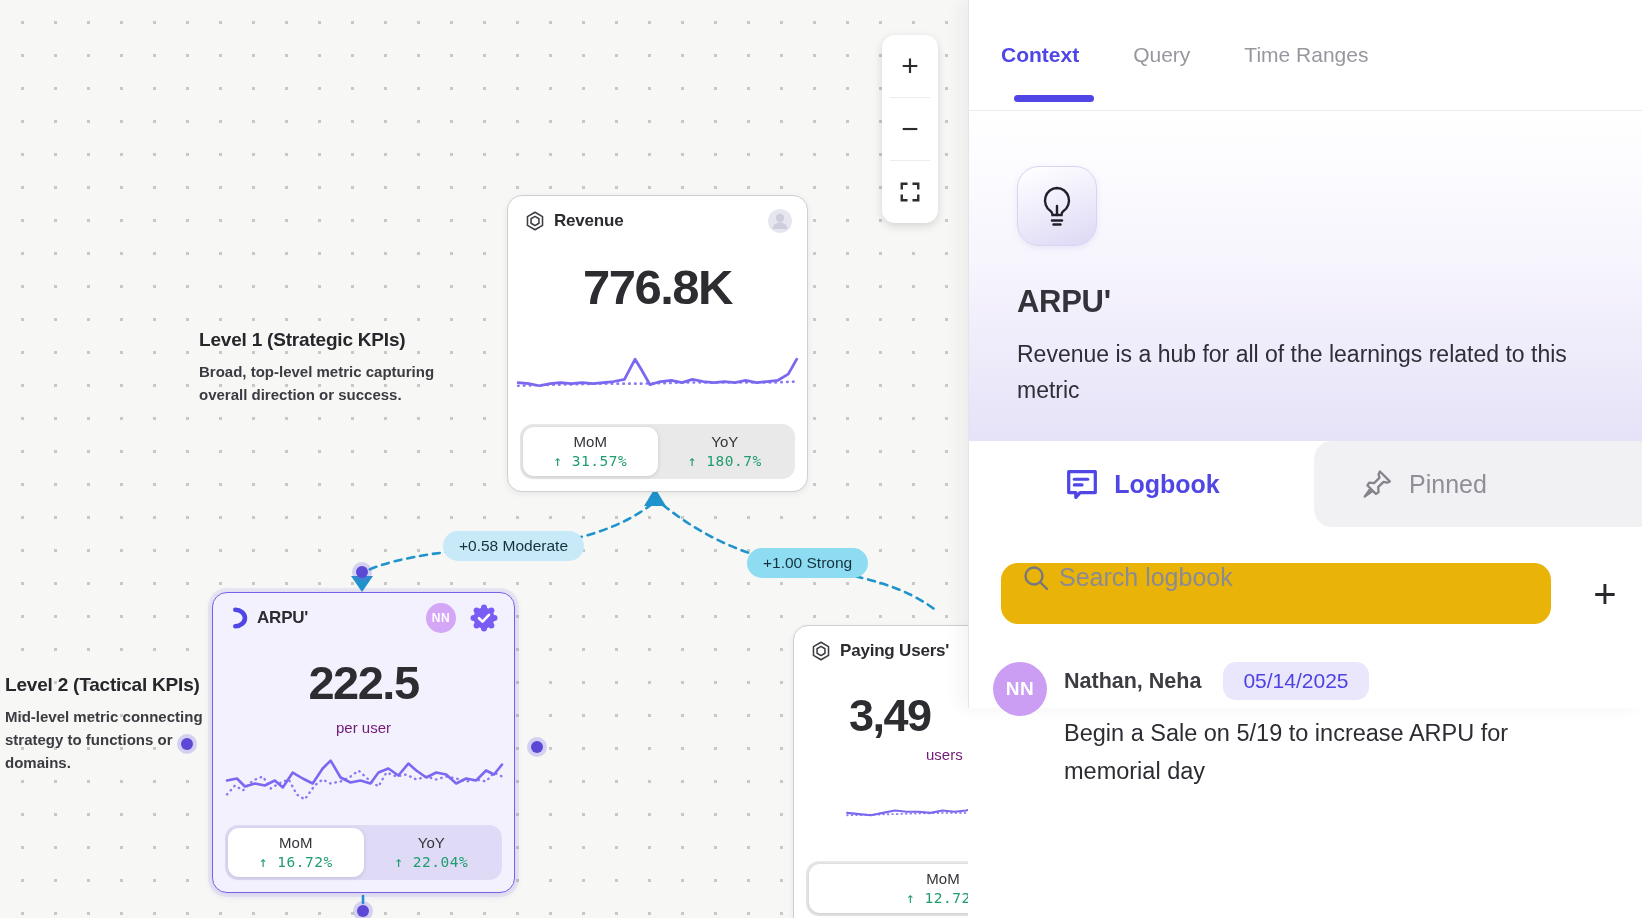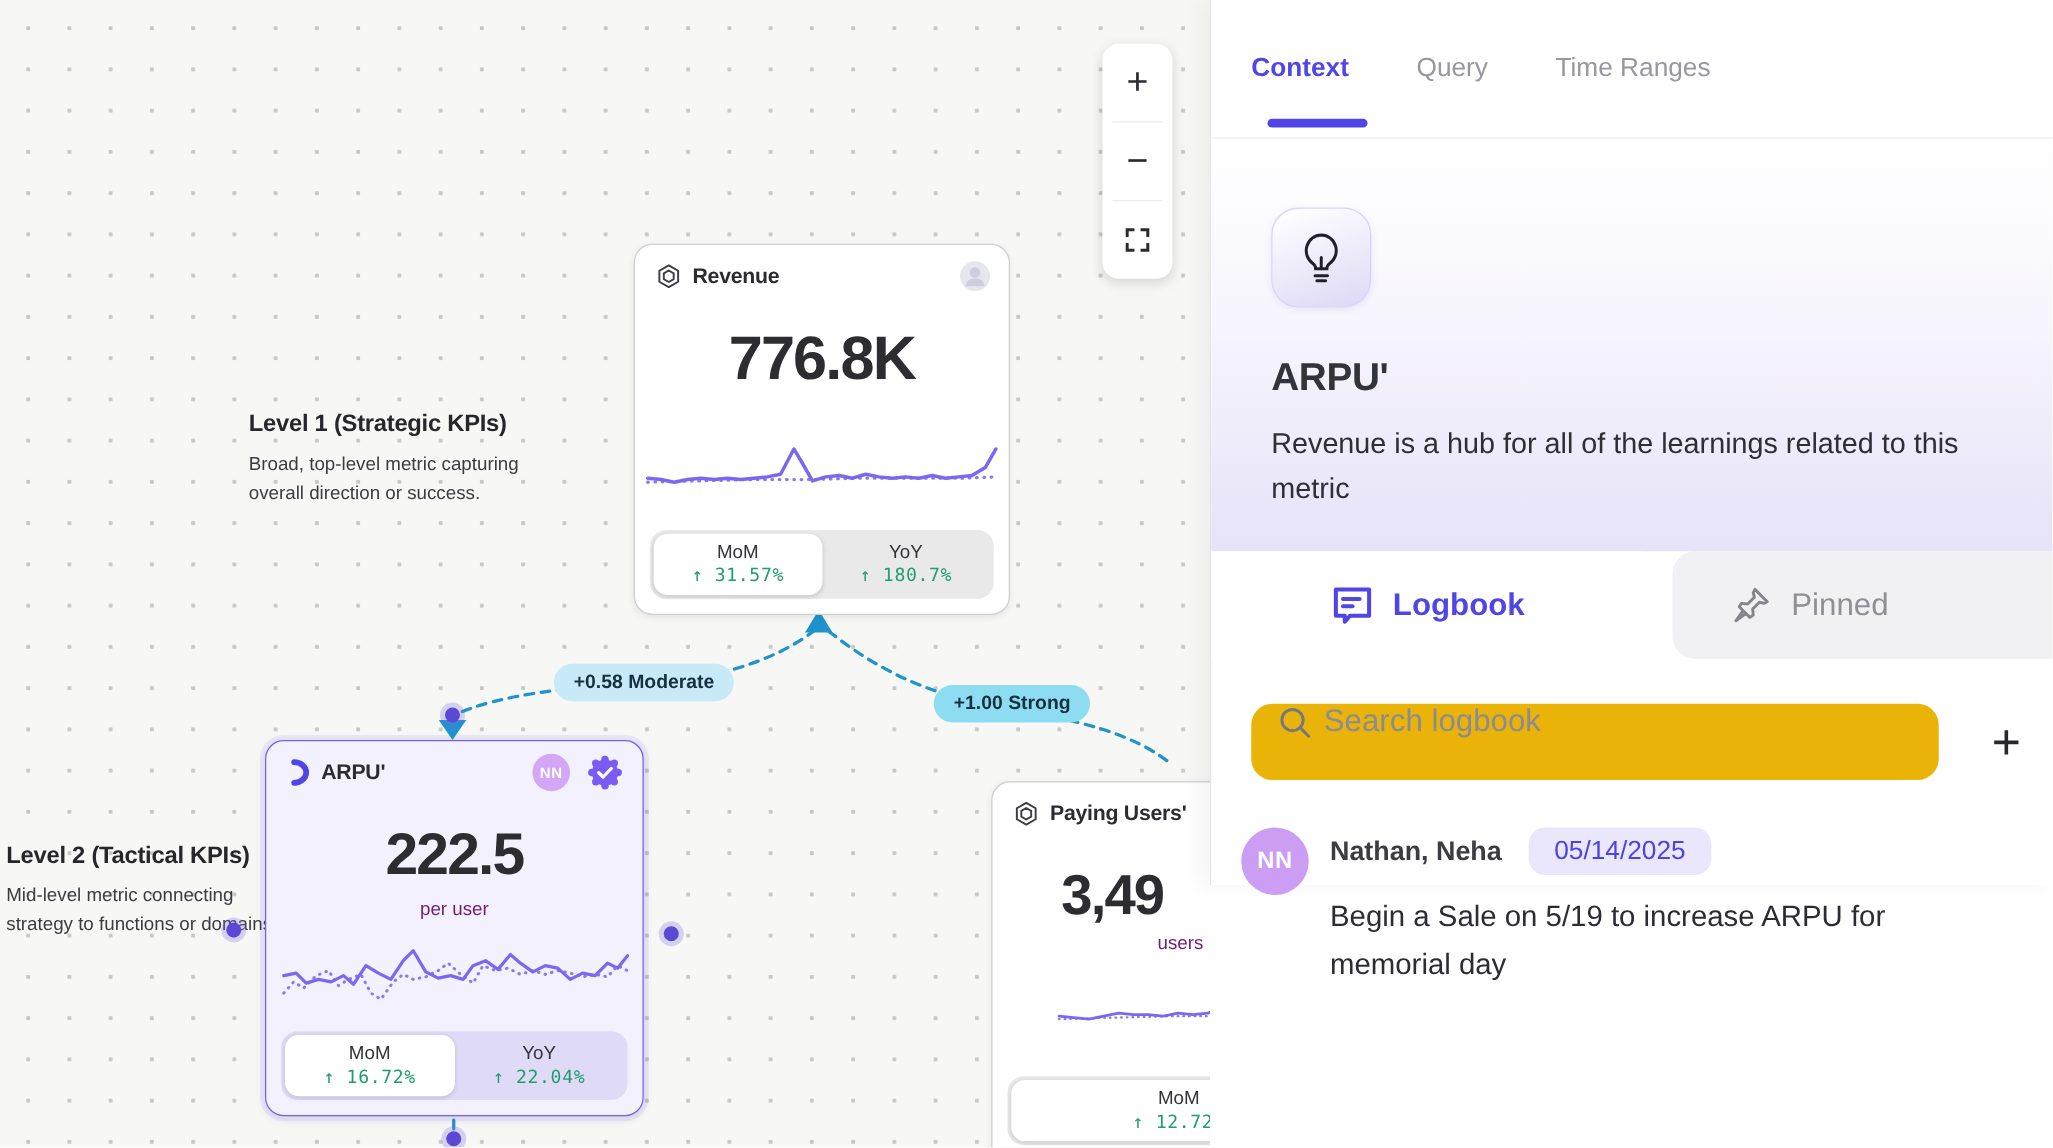--- a/index.html
+++ b/index.html
@@ -9,24 +9,24 @@
 
   
   .canvas { position:absolute; left:0; top:0; width:968px; height:918px; overflow:hidden;
             background:#f7f7f5;
             background-image:radial-gradient(circle, #c8c8c6 1.6px, transparent 1.9px);
             background-size:33px 33px; background-position:6px 6px; }
   .edges-svg { position:absolute; left:0; top:0; width:968px; height:918px; z-index:1; }
 
   .level-label { position:absolute; z-index:2; }
   .level-title { font-size:19px; font-weight:700; color:#26262b; letter-spacing:-.2px; }
-  .level-desc  { margin-top:9px; font-size:15px; color:#3b3b41; line-height:23px; }
+  .level-desc  { margin-top:9px; font-size:15px; color:#3b3b41; line-height:23px;font-weight:bold; }
 
   .edge-pill { position:absolute; z-index:3; border-radius:17px; padding:6px 16px;
-               font-size:15.5px; font-weight:700; color:#16313e; white-space:nowrap; }
+               font-size:15.5px; font-weight:400; color:#16313e; white-space:nowrap; }
   .edge-pill.moderate { background:#c7e9f8; }
   .edge-pill.strong   { background:#8edcf2; }
 
   
   .card { position:absolute; z-index:4; background:#ffffff; border:1px solid #cfcfd2;
           border-radius:15px; box-shadow:0 2px 6px rgba(40,40,60,.08); }
   .card.selected { background:#f3f1fd; border:1.6px solid #7463e8;
                    box-shadow:0 0 0 4px rgba(116,99,232,.10), 0 2px 8px rgba(80,70,180,.15); }
   .card-header { position:absolute; left:16px; right:14px; top:13px; height:24px;
                  display:flex; align-items:center; gap:8px; }
@@ -72,21 +72,21 @@
 
   .metric-hero { height:330px; padding:55px 40px 0 48px;
                  background:linear-gradient(180deg, #ffffff 0%, #f7f5fd 45%, #e6e2f8 100%); }
   .bulb-tile { width:80px; height:80px; border-radius:22px;
                background:linear-gradient(160deg, #fdfcff 10%, #ddd8f5 100%);
                border:1px solid #d9d4f2; box-shadow:0 2px 6px rgba(90,80,180,.10);
                display:flex; align-items:center; justify-content:center; }
   .metric-name { margin-top:38px; font-size:31px; font-weight:700; color:#33333a; letter-spacing:-.3px; }
   .metric-desc { margin-top:16px; width:565px; font-size:23px; color:#2e2e36; line-height:36px; }
 
-  .subtabs { height:86px; display:flex;gap:24px; }
+  .subtabs { height:86px; display:flex; }
   .subtab { display:flex; align-items:center; gap:13px; cursor:pointer; }
   .subtab.logbook { flex:0 0 345px; justify-content:center; background:#fff; }
   .subtab.logbook .subtab-label { color:#4f46e5; font-weight:700; font-size:25px; }
   .subtab.pinned { flex:1 1 auto; background:#f1f0f3; border-radius:18px 0 0 18px;
                    justify-content:flex-start; padding-left:48px; }
   .subtab.pinned .subtab-label { color:#8f8f97; font-weight:500; font-size:25px; }
 
   .log-toolbar { display:flex; align-items:center; margin:36px 0 0 32px; }
   .search-box { width:550px; height:61px; background:#eab308; border-radius:17px;
                 display:flex; align-items:flex-start; padding:0 20px; gap:8px; }

